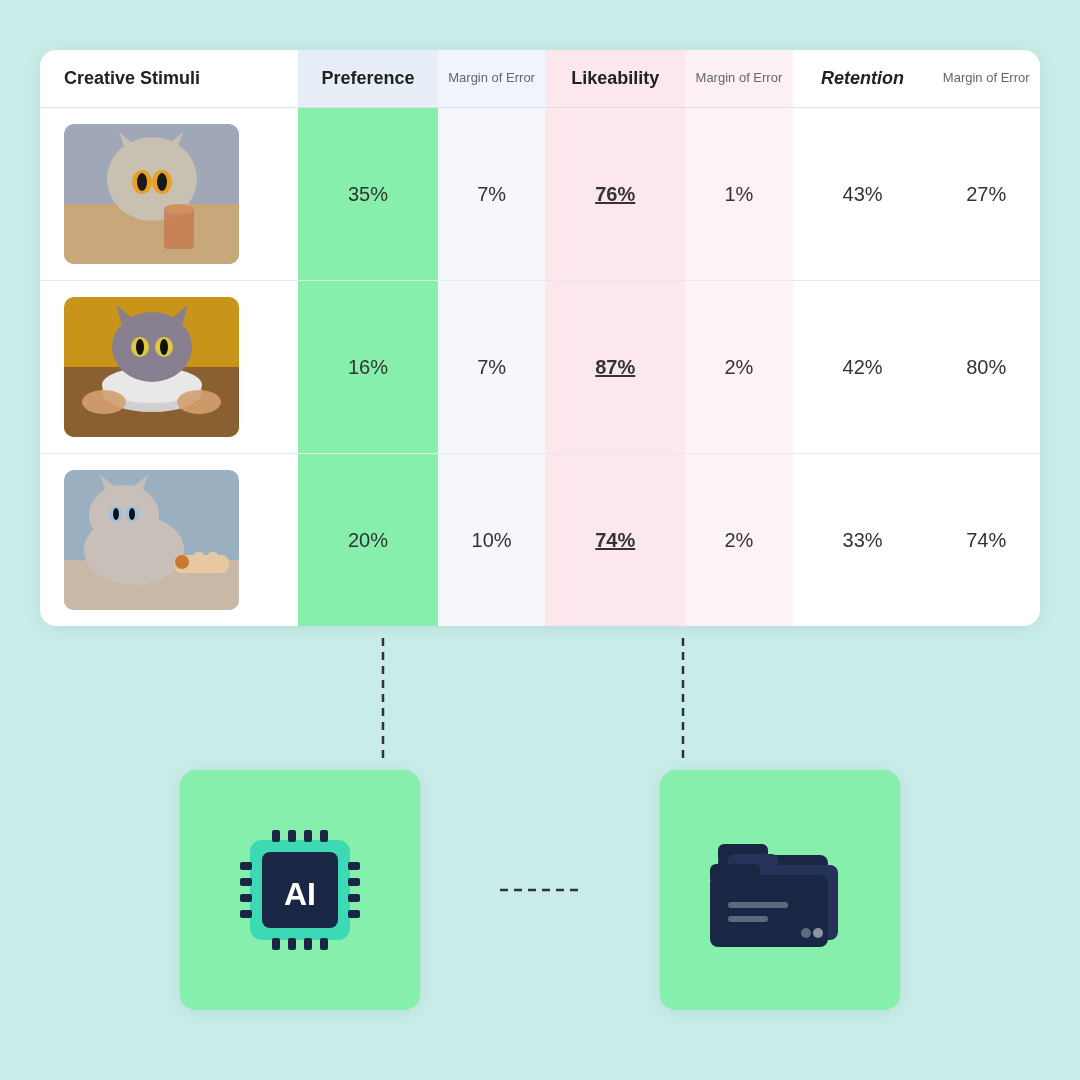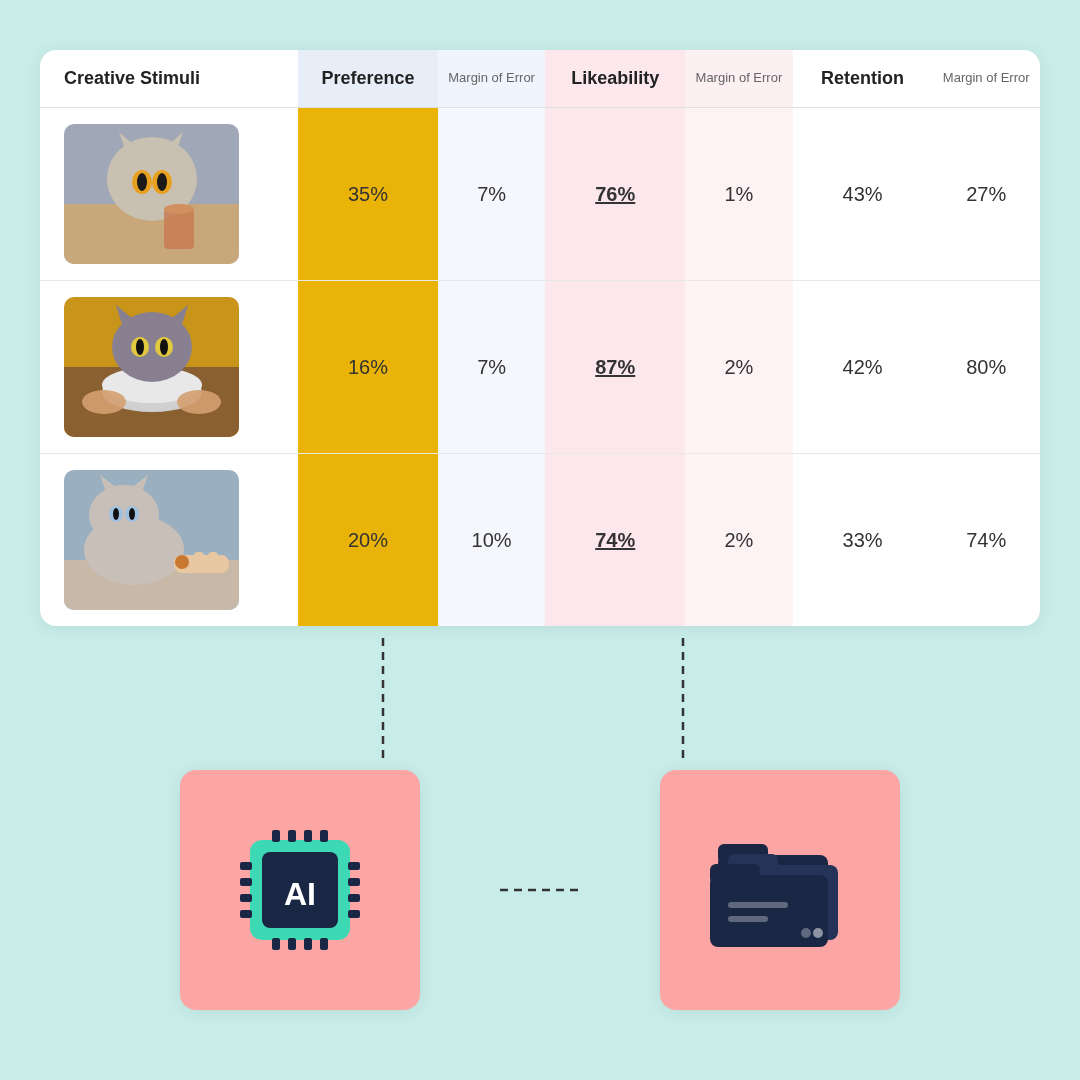--- a/index.html
+++ b/index.html
@@ -79,20 +79,21 @@
     th.col-moe-2 {
       background-color: #fdf0f2;
       width: 100px;
       font-size: 13px;
       font-weight: 500;
       color: #555;
     }
 
     th.col-retention {
       width: 130px;
+      font-style: italic;
     }
 
     th.col-moe-3 {
       width: 100px;
       font-size: 13px;
       font-weight: 500;
       color: #555;
     }
 
     tbody tr {
@@ -110,21 +111,21 @@
       color: #333;
       vertical-align: middle;
     }
 
     td.col-stimuli {
       text-align: left;
       padding-left: 24px;
     }
 
     td.col-preference {
-      background-color: #eab308;
+      background-color: #86efac;
     }
 
     td.col-moe-1 {
       background-color: #f5f7fd;
     }
 
     td.col-likeability {
       background-color: #fce8ec;
       font-weight: 600;
       text-decoration: underline;
@@ -171,21 +172,21 @@
     
     .bottom-row {
       display: flex;
       gap: 80px;
       align-items: center;
       justify-content: center;
       width: 100%;
     }
 
     .icon-box {
-      background: #fca5a5;
+      background: #86efac;
       border-radius: 16px;
       box-shadow: 0 2px 16px rgba(0,0,0,0.08);
       width: 240px;
       height: 240px;
       display: flex;
       align-items: center;
       justify-content: center;
       position: relative;
     }
 

